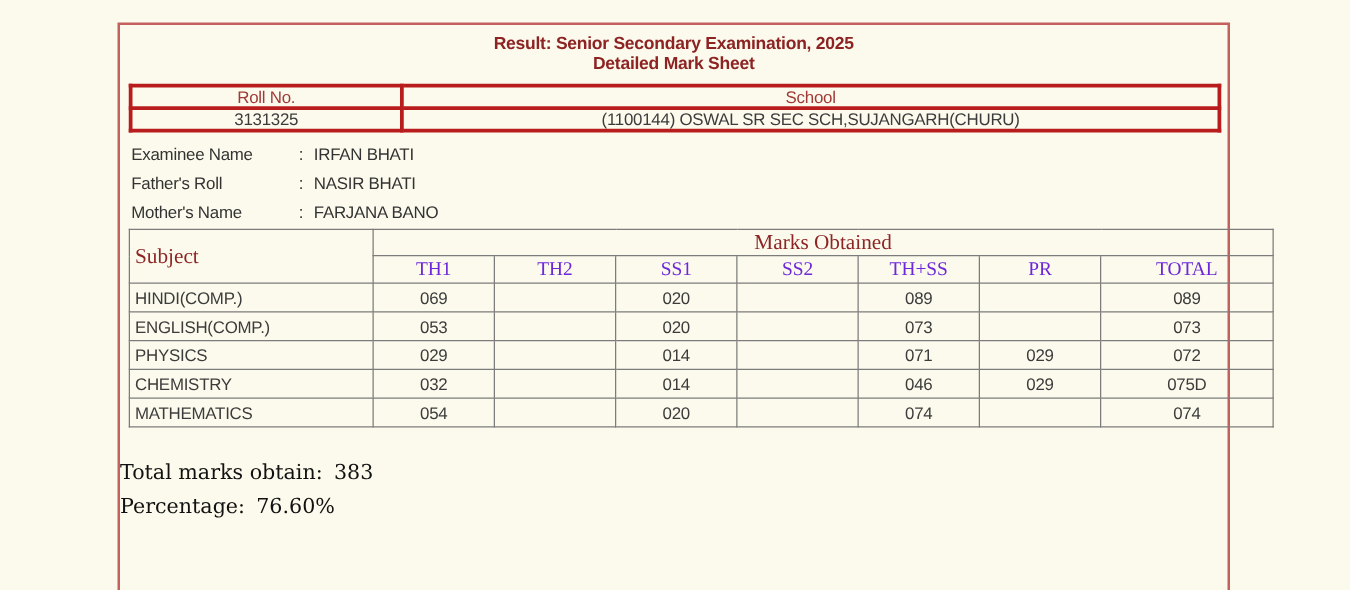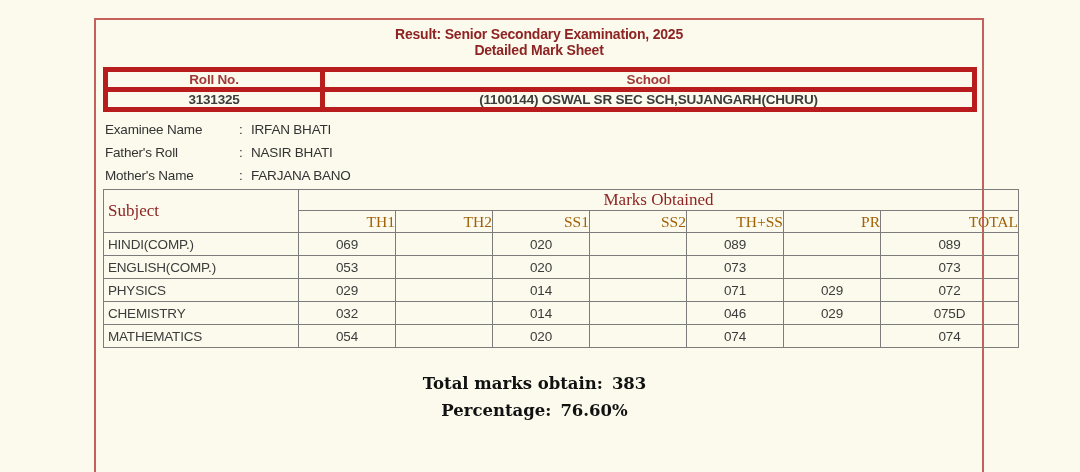--- a/index.html
+++ b/index.html
@@ -30,26 +30,25 @@
   
   .roll-table {
     border-collapse: collapse;
     table-layout: fixed;
     width: 874px;
     margin: 9px 0 0 7px;
     font-size: 13.5px;
     letter-spacing: -0.2px;
   }
   .roll-table td {
-    border: 5px solid #b91c1c;
+    border: 3px solid #b91c1c;
     height: 17px;
     padding: 0;
     text-align: center;
     vertical-align: middle;
-    font-weight: bold;
   }
   .roll-table .hdr { color: #a03a38; }
   .roll-table .val { color: #3c3c3c; }
   
   .examinee { margin: 6px 0 0 9px; font-size: 13.5px; color: #333; letter-spacing: -0.2px; }
   .examinee .row { height: 23px; display: flex; align-items: center; }
   .examinee .label { width: 134px; }
   .examinee .colon { width: 12px; }
   
   .marks-table {
@@ -74,41 +73,40 @@
   }
   .marks-table td.group-hdr {
     font-family: "Liberation Serif", serif;
     font-size: 17px;
     color: #8e2525;
     height: 21px;
   }
   .marks-table td.col-hdr {
     font-family: "Liberation Serif", serif;
     font-size: 15.5px;
-    color: #a16207;
+    color: #6d28d9;
     height: 22px;
-    text-align: right;
   }
   .marks-table tr.data-row td {
     height: 23px;
     font-size: 13.5px;
     color: #3c3c3c;
     letter-spacing: -0.2px;
   }
   .marks-table tr.data-row td.subj {
     text-align: left;
     padding-left: 4px;
   }
   
   .summary {
     margin-top: 22px;
     padding-right: 9px;
-    text-align: center;
+    text-align: left;
     font-family: "DejaVu Serif", serif;
-    font-weight: bold;
+    font-weight: normal;
     font-size: 16.5px;
     line-height: 27px;
     color: #111;
   }
   .summary .value { margin-left: 9px; }
   .result-line {
     margin-top: 1px;
     text-align: center;
     font-family: "DejaVu Serif", serif;
     font-weight: bold;

